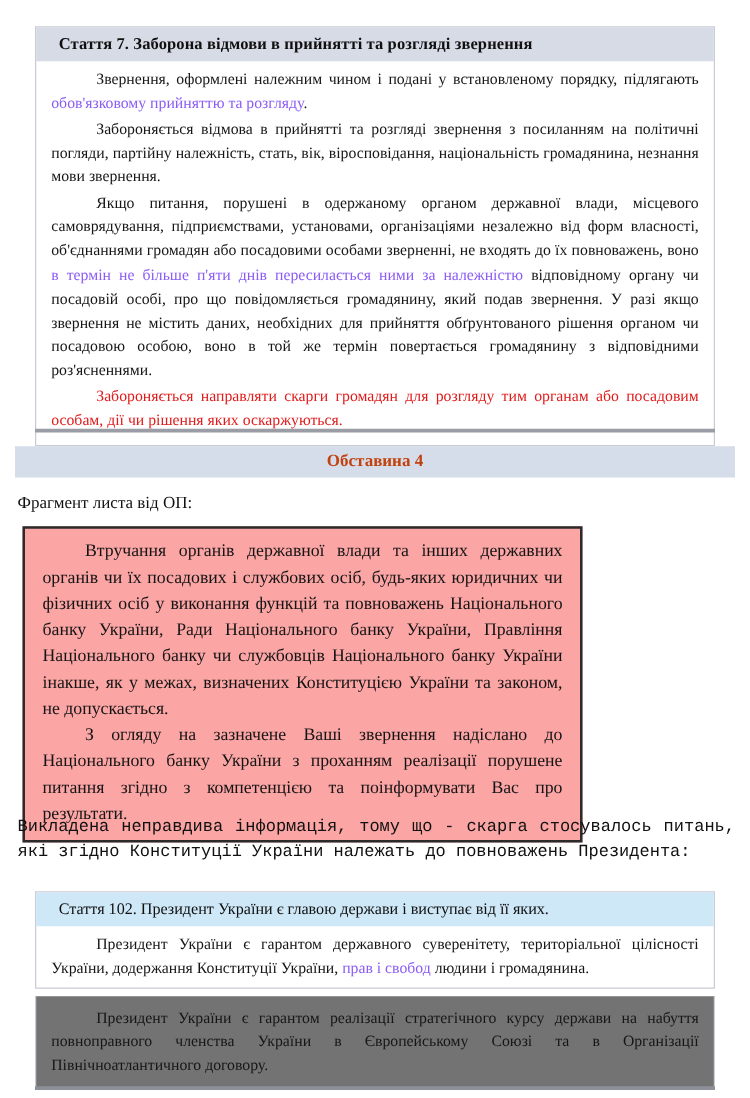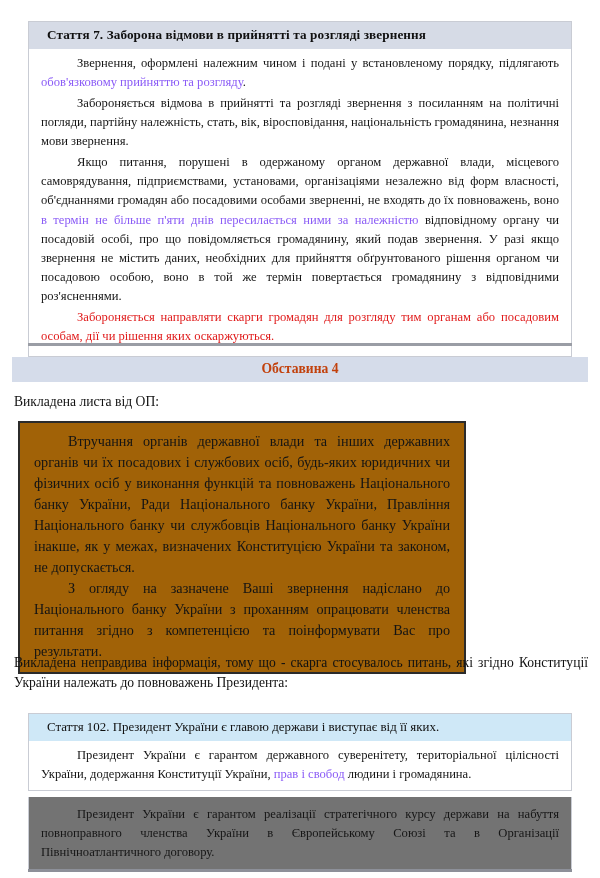--- a/index.html
+++ b/index.html
@@ -84,31 +84,32 @@
   .caption-op {
     left: 14px;
     top: 392px;
     width: 520px;
   }
   .caption-false {
     left: 14px;
     top: 653px;
     width: 574px;
     text-align: justify;
+    font-family: Liberation Mono, monospace;
   }
 
   
   .letter-box {
     position: absolute;
     left: 18px;
     top: 421px;
     width: 448px;
     box-sizing: border-box;
     border: 2px solid #2b2b2b;
-    background: #a16207;
+    background: #fca5a5;
     padding: 8px 14px 10px 14px;
   }
   .letter-p {
     margin: 0;
     text-indent: 34px;
     text-align: justify;
     font-size: 14.2px;
     line-height: 1.48;
     color: #141414;
     font-family: "Liberation Serif", "DejaVu Serif", serif;
@@ -180,25 +181,25 @@
       <p class="art-p"><span>Якщо питання, порушені в одержаному органом державної влади, місцевого самоврядування, підприємствами, установами, організаціями незалежно від форм власності, об'єднаннями громадян або посадовими особами зверненні, не входять до їх повноважень, воно </span><span class="red">в термін не більше п'яти днів пересилається ними за належністю</span><span> відповідному органу чи посадовій особі, про що повідомляється громадянину, який подав звернення. У разі якщо звернення не містить даних, необхідних для прийняття обґрунтованого рішення органом чи посадовою особою, воно в той же термін повертається громадянину з відповідними роз'ясненнями.</span></p>
 
       <p class="art-p last redline">Забороняється направляти скарги громадян для розгляду тим органам або посадовим особам, дії чи рішення яких оскаржуються.</p>
     </div>
   </div>
 
   <div class="divider-rule"></div>
 
   <div class="circumstance-banner">Обставина 4</div>
 
-  <div class="caption caption-op">Викладена листа від ОП:</div>
+  <div class="caption caption-op">Фрагмент листа від ОП:</div>
 
   <div class="letter-box">
     <p class="letter-p">Втручання органів державної влади та інших державних органів чи їх посадових і службових осіб, будь-яких юридичних чи фізичних осіб у виконання функцій та повноважень Національного банку України, Ради Національного банку України, Правління Національного банку чи службовців Національного банку України інакше, як у межах, визначених Конституцією України та законом, не допускається.</p>
-    <p class="letter-p">З огляду на зазначене Ваші звернення надіслано до Національного банку України з проханням опрацювати членства питання згідно з компетенцією та поінформувати Вас про результати.</p>
+    <p class="letter-p">З огляду на зазначене Ваші звернення надіслано до Національного банку України з проханням реалізації порушене питання згідно з компетенцією та поінформувати Вас про результати.</p>
   </div>
 
   <div class="caption caption-false">Викладена неправдива інформація, тому що - скарга стосувалось питань, які згідно Конституції України належать до повноважень Президента:</div>
 
   <div class="article102-box">
     <div class="article102-header"><span class="art-num">Стаття 102</span><span>. Президент України є главою держави і виступає від її яких.</span></div>
 
     <div class="article102-body">
       <p class="art-p last"><span>Президент України є гарантом державного суверенітету, територіальної цілісності України, додержання Конституції України, </span><span class="red">прав і свобод</span><span> людини і громадянина.</span></p>
     </div>

